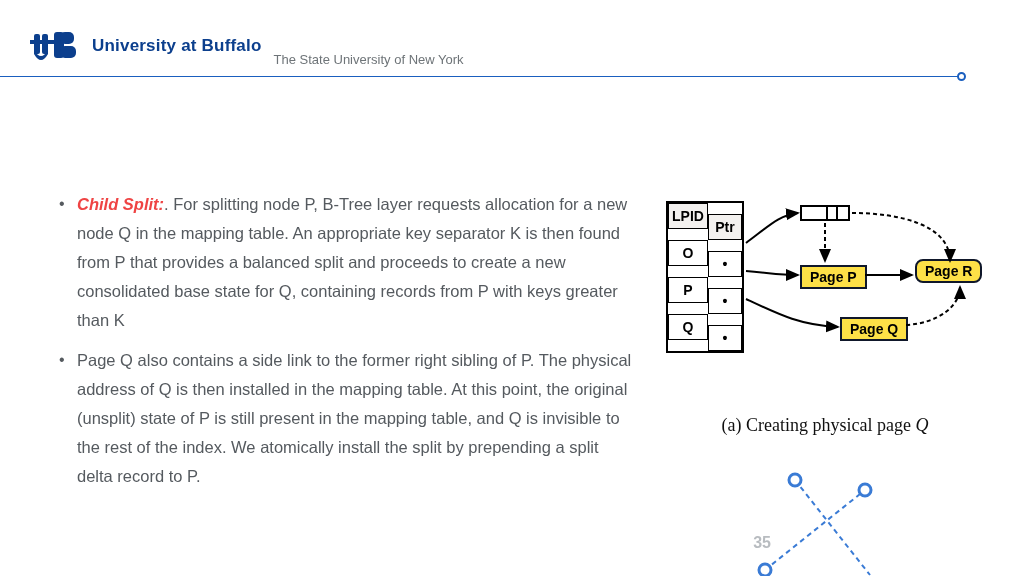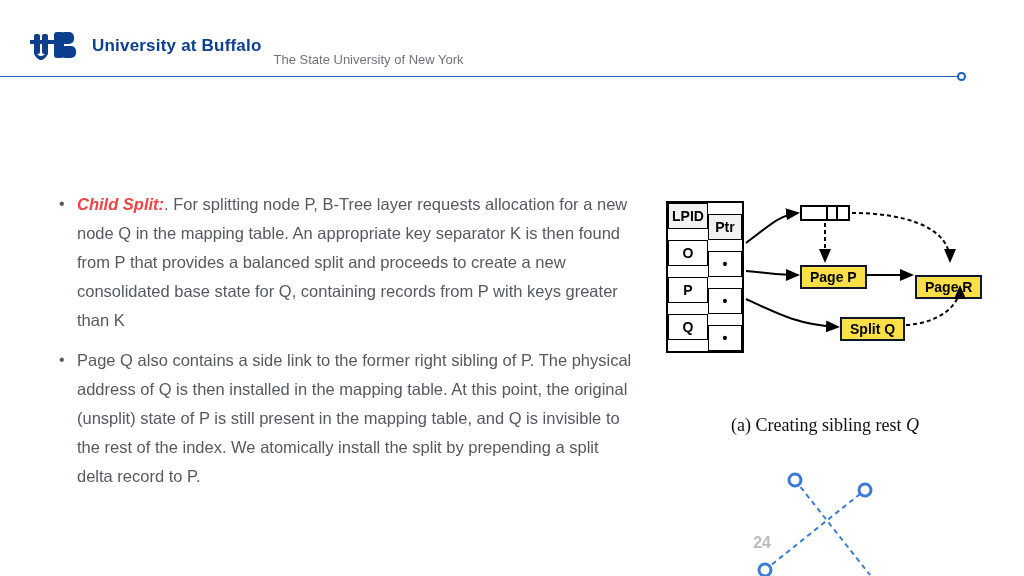--- a/index.html
+++ b/index.html
@@ -106,22 +106,22 @@
         </div>
         <div class="row">
           <div class="cell">Q</div>
           <div class="cell wide">•</div>
         </div>
       </div>
 
       <div class="deltastack" style="left:140px; top:10px;"></div>
 
       <div class="pbox" style="left:140px; top:70px;">Page P</div>
-      <div class="pbox" style="left:255px; top:80px;">Page R</div>
-      <div class="pbox" style="left:180px; top:122px;">Split Q</div>
+      <div class="pbox" style="left:255px; top:64px;border-radius:8px;">Page R</div>
+      <div class="pbox" style="left:180px; top:122px;">Page Q</div>
 
       <svg width="330" height="170" style="position:absolute;left:0;top:0;pointer-events:none;">
         <defs>
           <marker id="ah" markerWidth="8" markerHeight="8" refX="6" refY="3" orient="auto">
             <path d="M0,0 L7,3 L0,6 Z" fill="#000"></path>
           </marker>
         </defs>
 
         <path d="M86,48 C110,30 120,20 138,18" fill="none" stroke="#000" stroke-width="2" marker-end="url(#ah)"></path>
 
@@ -133,25 +133,25 @@
 
         <path d="M192,18 C240,18 290,30 290,66" fill="none" stroke="#000" stroke-width="2" stroke-dasharray="4 3" marker-end="url(#ah)"></path>
 
         <path d="M165,28 L165,66" fill="none" stroke="#000" stroke-width="2" stroke-dasharray="4 3" marker-end="url(#ah)"></path>
 
         <path d="M246,130 C280,128 300,110 300,92" fill="none" stroke="#000" stroke-width="2" stroke-dasharray="4 3" marker-end="url(#ah)"></path>
       </svg>
     </div>
 
     <div class="caption">
-      <span>(a) Creating sibling rest </span><span class="it">Q</span>
+      <span>(a) Creating physical page </span><span class="it">Q</span>
     </div>
   </div>
 
-  <div class="pgnum">24</div>
+  <div class="pgnum">35</div>
 
   <svg class="deco" viewBox="0 0 120 120">
     <defs>
       <marker id="dotm" markerWidth="8" markerHeight="8" refX="4" refY="4">
         <circle cx="4" cy="4" r="3" fill="#fff" stroke="#3a7bd5" stroke-width="1.5"></circle>
       </marker>
     </defs>
     <line x1="10" y1="110" x2="110" y2="30" stroke="#3a7bd5" stroke-width="2" stroke-dasharray="5 4" marker-start="url(#dotm)" marker-end="url(#dotm)"></line>
     <line x1="40" y1="20" x2="115" y2="115" stroke="#3a7bd5" stroke-width="2" stroke-dasharray="5 4" marker-start="url(#dotm)"></line>
   </svg>

